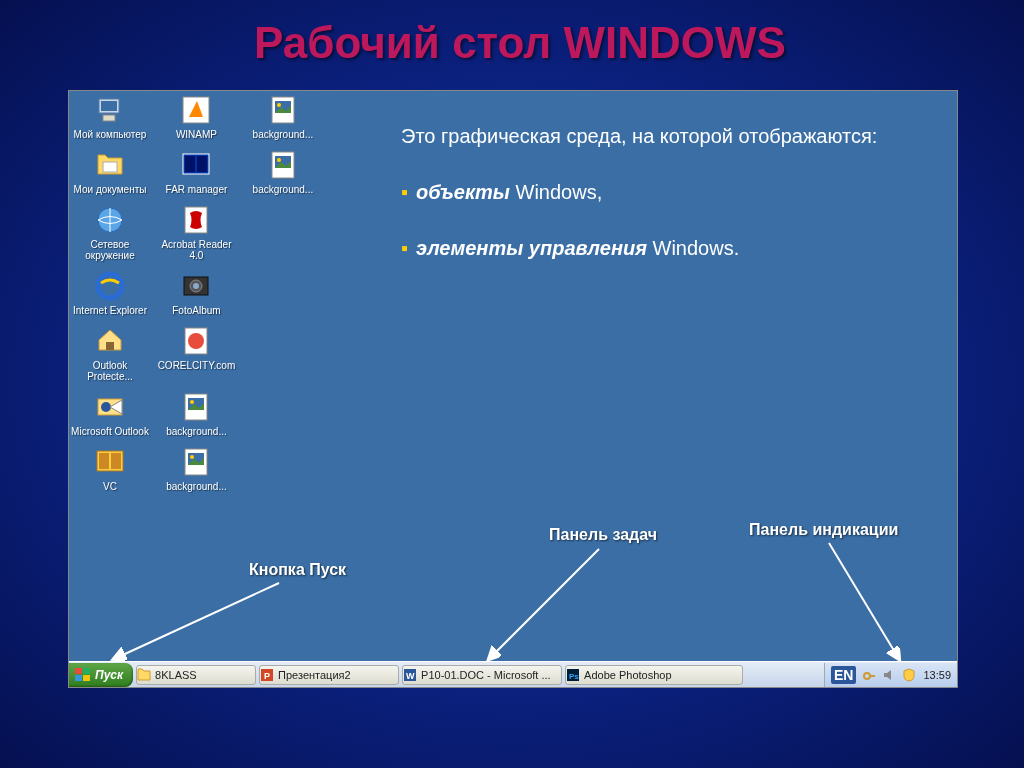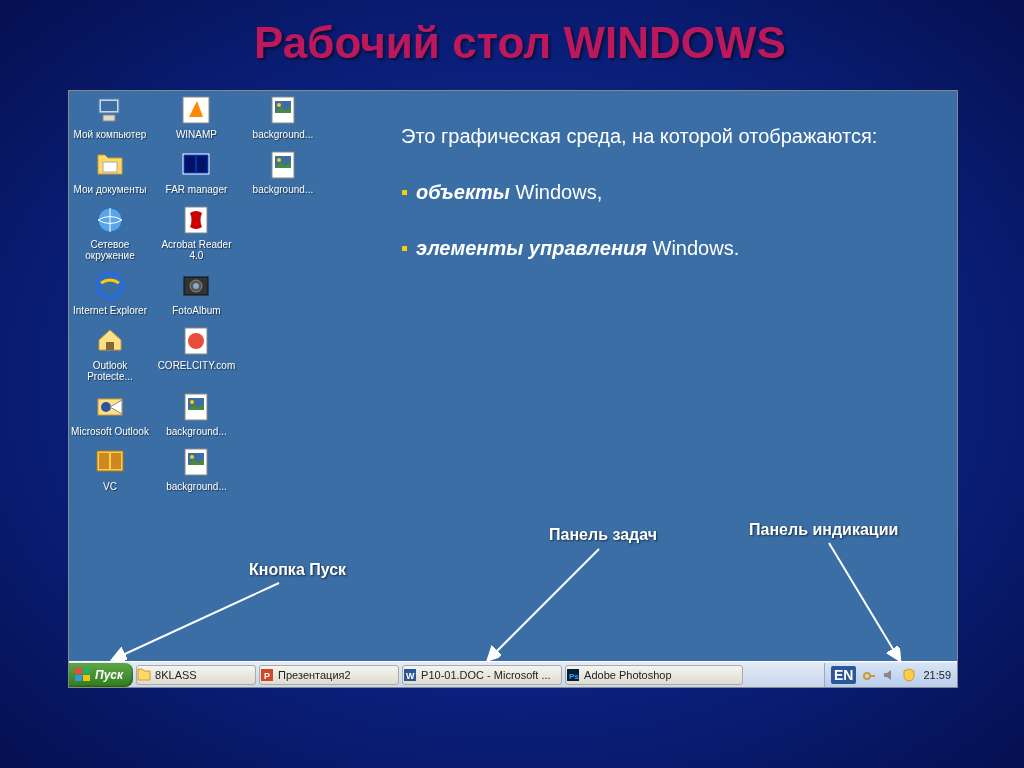--- a/index.html
+++ b/index.html
@@ -407,17 +407,17 @@
       <span class="tray-icon">
           <svg width="14" height="14">
             <path d="M2 5 L5 5 L9 2 L9 12 L5 9 L2 9 Z" fill="#888"></path>
           </svg>
         </span>
       <span class="tray-icon">
           <svg width="14" height="14">
             <path d="M7 1 L12 3 L12 8 Q12 12 7 13 Q2 12 2 8 L2 3 Z" fill="#ffcc44" stroke="#cc9933"></path>
           </svg>
         </span>
-      <span class="clock">21:59</span>
+      <span class="clock">13:59</span>
     </div>
   </div>
 
 </div>
 
 </body></html>

